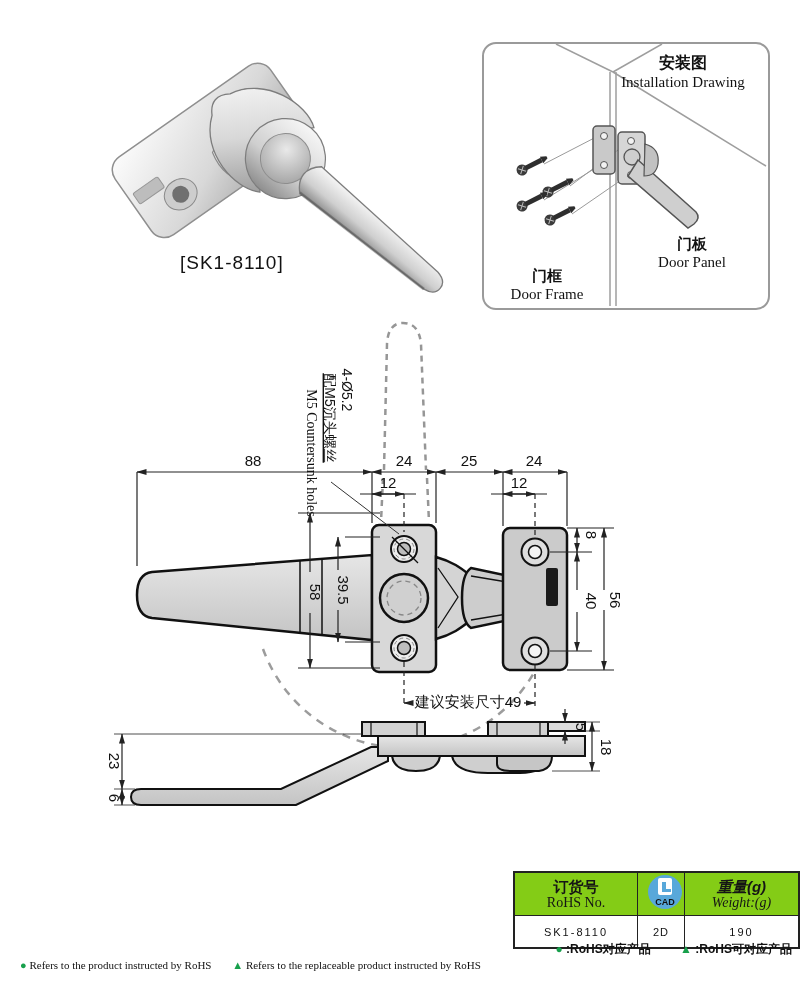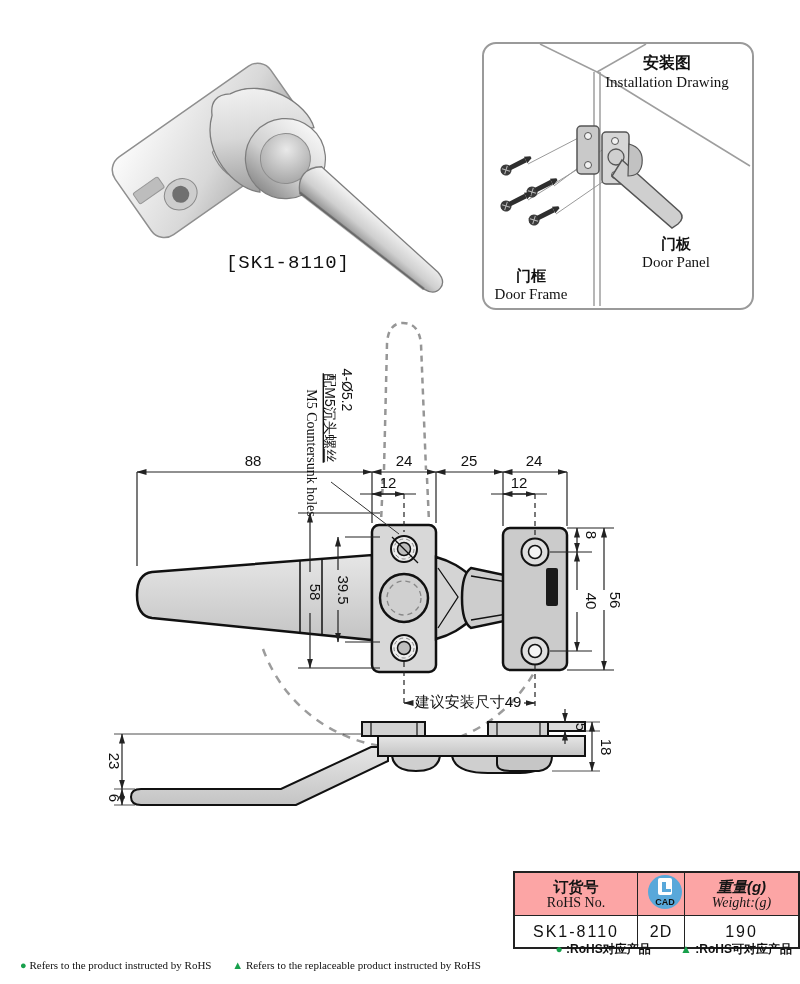--- a/index.html
+++ b/index.html
@@ -4,33 +4,33 @@
 <style>
   html,body{margin:0;padding:0;background:#fff;}
   #page{position:relative;width:800px;height:984px;background:#ffffff;overflow:hidden;
         font-family:"Liberation Sans",sans-serif;color:#111;}
   .abs{position:absolute;}
   svg text{font-family:"Liberation Sans",sans-serif;fill:#111;}
   svg text.ser{font-family:"Liberation Serif",serif;}
   .dim{font-size:15px;}
   .note{font-size:14px;}
   
-  #photo-label{left:180px;top:252px;width:170px;text-align:right;
-    font-family:Liberation Mono, monospace;font-size:19px;letter-spacing:1px;}
+  #photo-label{left:180px;top:252px;width:170px;text-align:left;
+    font-family:Liberation Sans, sans-serif;font-size:19px;letter-spacing:1px;}
   
-  #install-box{left:482px;top:42px;width:268px;height:264px;border:2.5px solid #9a9a9a;border-radius:14px;}
+  #install-box{left:482px;top:42px;width:268px;height:264px;border:2.5px solid #9a9a9a;border-radius:14px;padding-left:16px;}
   
   #spec-table{left:513px;top:871px;border-collapse:collapse;table-layout:fixed;}
   #spec-table td{border:1.5px solid #222;text-align:center;vertical-align:middle;padding:0;}
   #spec-table{border:2.5px solid #222;}
-  #spec-table .hd{background:#fca5a5;height:38px;}
+  #spec-table .hd{background:#84cc16;height:38px;}
   #spec-table .c1{width:122px;} #spec-table .c2{width:46px;text-align:right;} #spec-table .c3{width:113px;font-style:italic;}
   .hd .zh{display:block;font-size:15px;font-weight:bold;line-height:17px;color:#151515;}
   .hd .en{display:block;font-family:"Liberation Serif",serif;font-size:14px;line-height:15px;color:#151515;}
-  #spec-table .row td{height:31px;background:#fff;font-size:16px;}
+  #spec-table .row td{height:31px;background:#fff;font-size:11px;}
   #spec-table .item-cell{background:#80cb9e;font-size:17px;letter-spacing:2px;}
   #spec-table .cad-val{font-size:15px;letter-spacing:1px;margin-top:36px;}
   #spec-table .wt-val{font-size:16px;letter-spacing:2px;}
   
   #legend-zh{right:8px;top:941px;width:420px;text-align:right;font-size:12px;font-weight:bold;}
   #legend-en{left:20px;top:959px;width:775px;font-family:"Liberation Serif",serif;font-size:11px;}
   .mark{font-weight:normal;font-style:normal;}
   .gap{display:inline-block;width:26px;}
 </style>
 </head>

